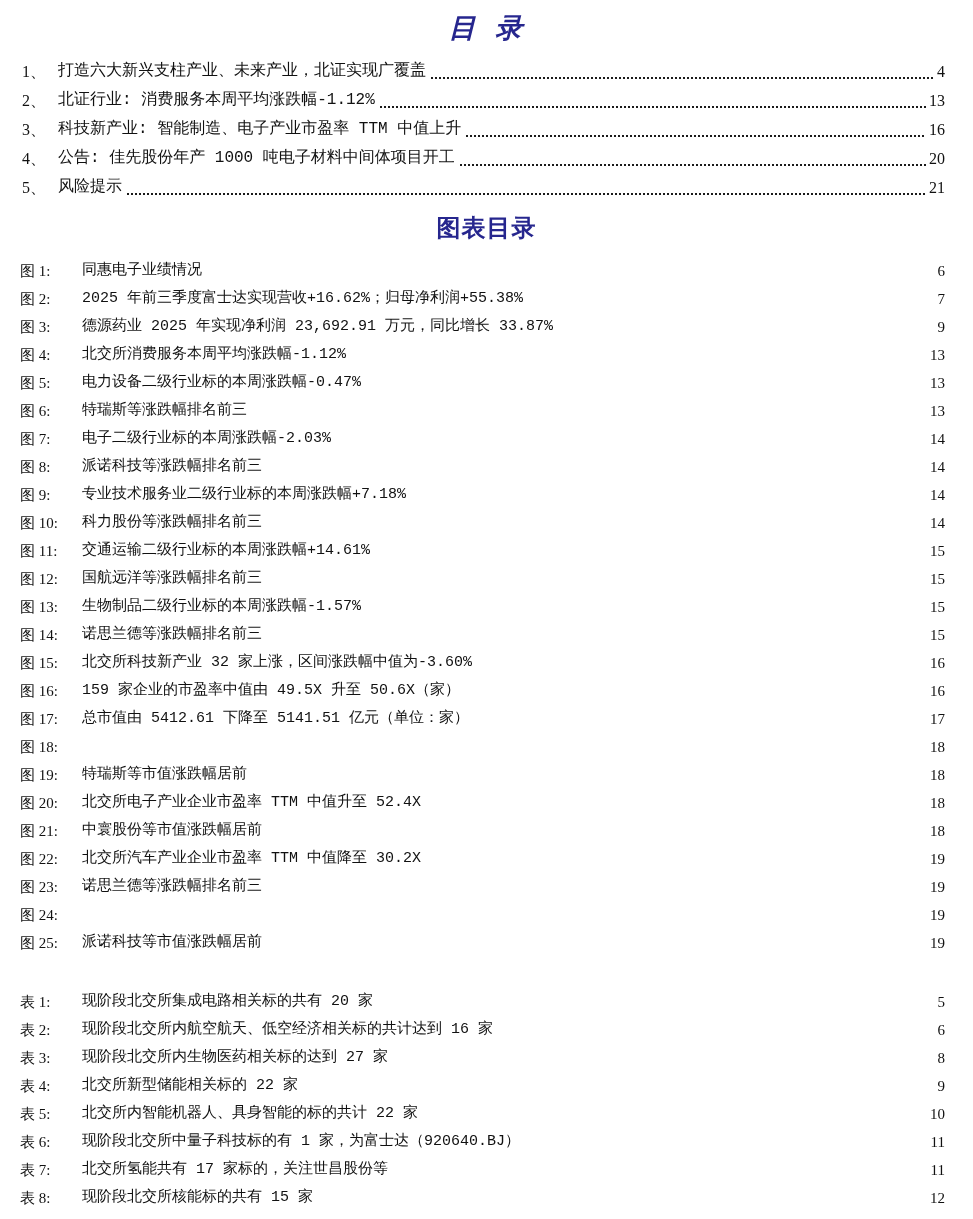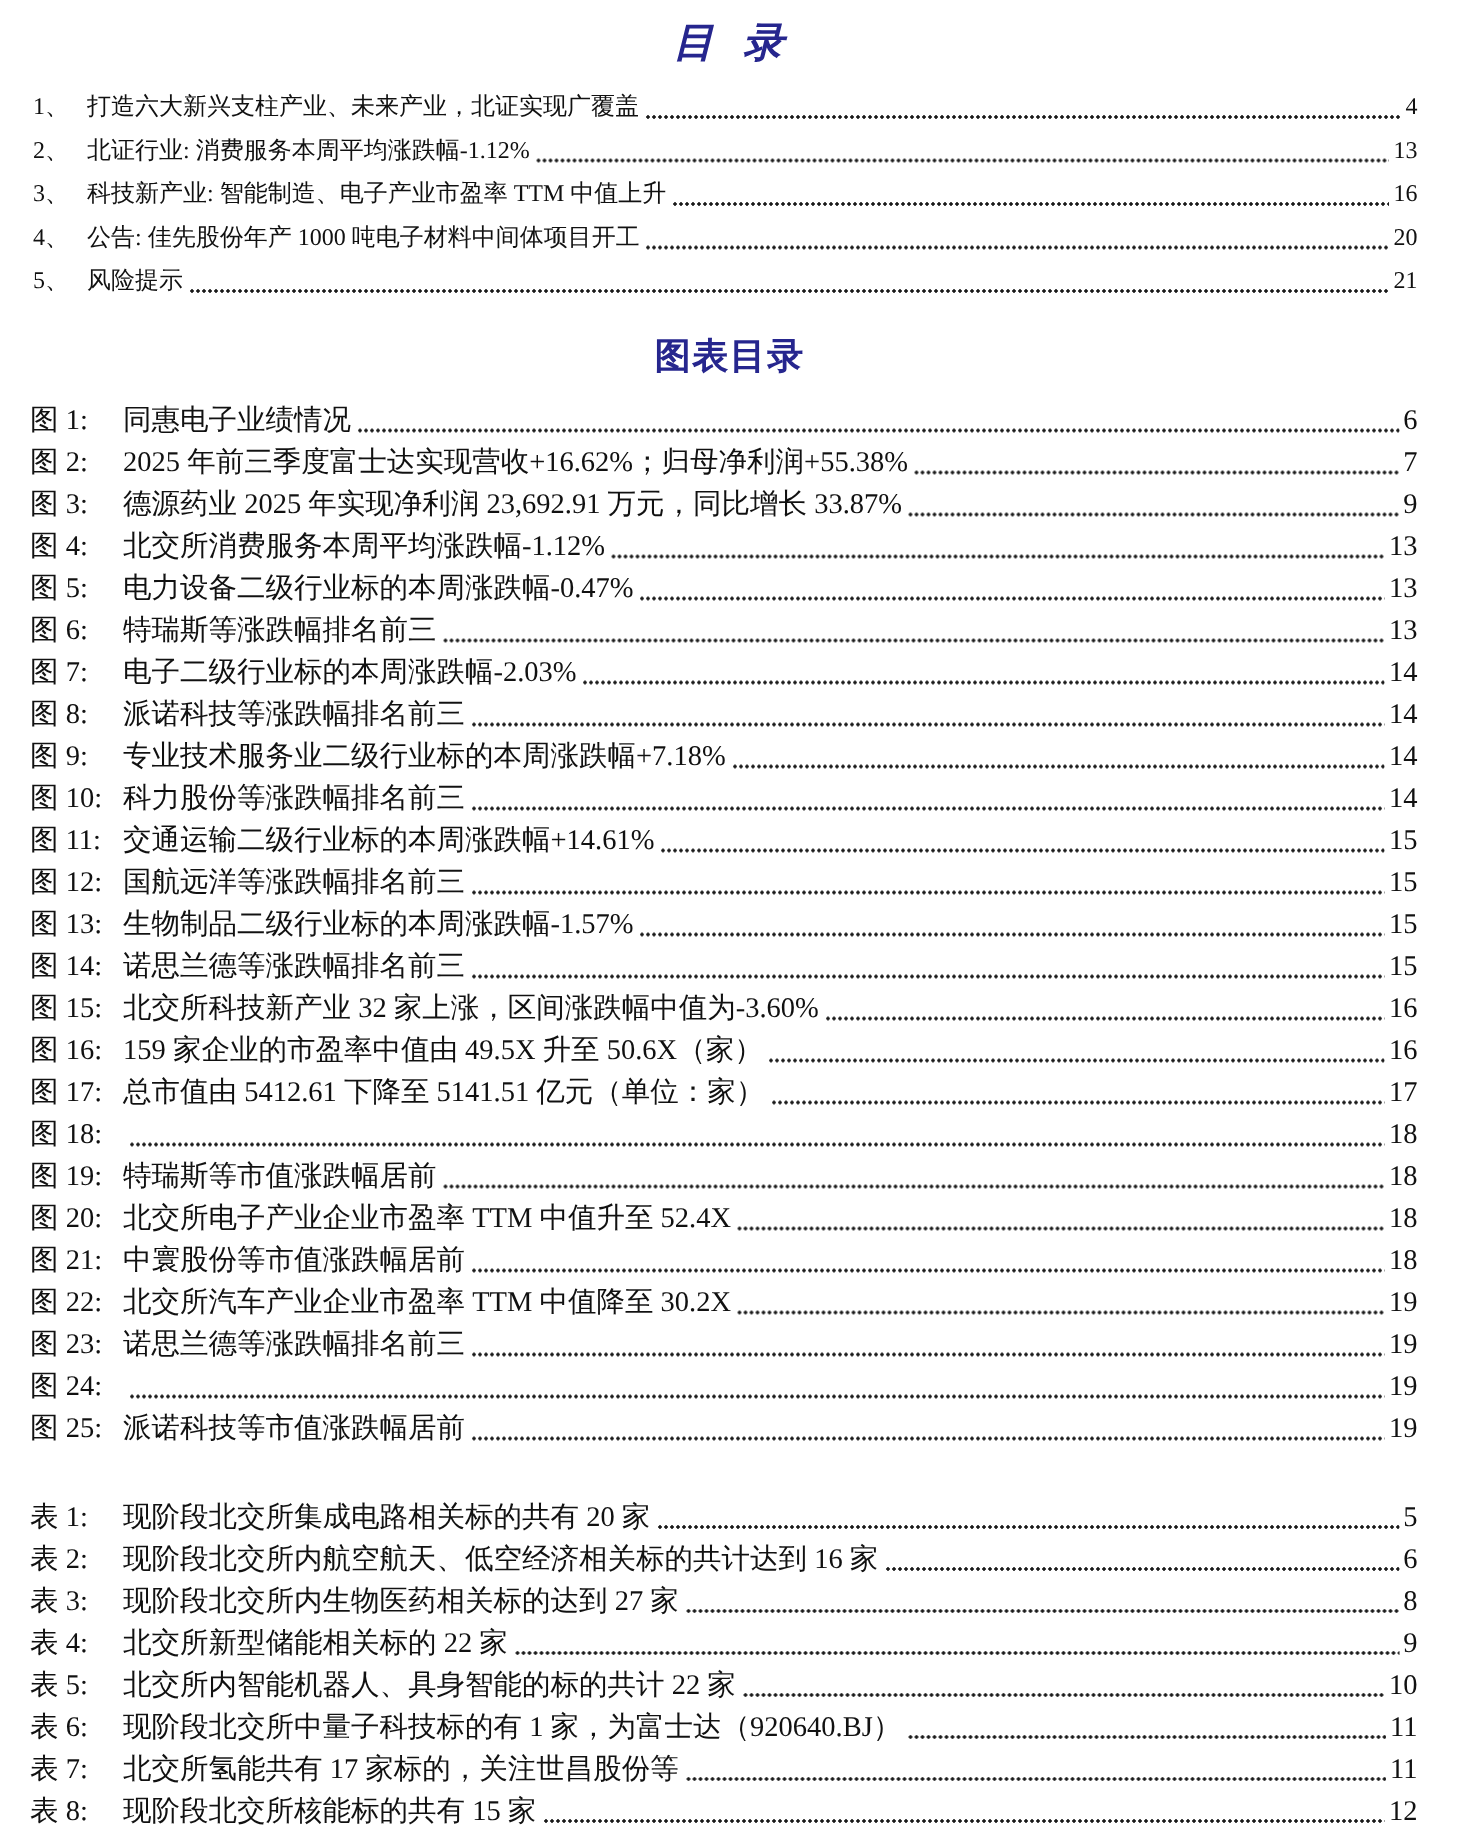--- a/index.html
+++ b/index.html
@@ -19,50 +19,51 @@
     white-space: pre;
   }
   #toc-title {
     padding-top: 12px;
     font-size: 27px;
     line-height: 32px;
     letter-spacing: 2px;
     font-style: italic;
   }
   #figures-title {
-    margin-top: 20px;
+    margin-top: 10px;
     font-size: 24px;
     line-height: 32px;
     letter-spacing: 1px;
   }
   .list { padding: 0 28px 0 14px; }
   #main-list    { margin-top: 13px; }
   #figures-list { margin-top: 13px; }
   #tables-list  { margin-top: 31px; }
   .toc-row {
     display: flex;
     align-items: stretch;
     height: 29px;
     line-height: 29px;
     font-size: 16px;
     cursor: pointer;
   }
   #figures-list .toc-row, #tables-list .toc-row {
     height: 28px;
     line-height: 28px;
-    font-size: 19px;
+    font-size: 15px;
+    align-items: flex-end;
   }
   .lbl {
     flex: 0 0 auto;
     padding-left: 8px;
     width: 44px;
     white-space: nowrap;
   }
   #figures-list .lbl, #tables-list .lbl { width: 68px; padding-left: 6px; }
-  .ttl { flex: 0 1 auto; white-space: nowrap; }
+  .ttl { flex: 0 1 auto; white-space: nowrap; font-family: Liberation Mono, monospace; }
   .leader {
     flex: 1 1 auto;
     min-width: 12px;
     margin: 0 3px 0 4px;
     background-image: radial-gradient(circle, #1a1a1a 1px, rgba(0,0,0,0) 1.25px);
     background-size: 4px 4px;
     background-repeat: repeat-x;
     background-position: left bottom 6px;
   }
   .pg { flex: 0 0 auto; white-space: nowrap; }

